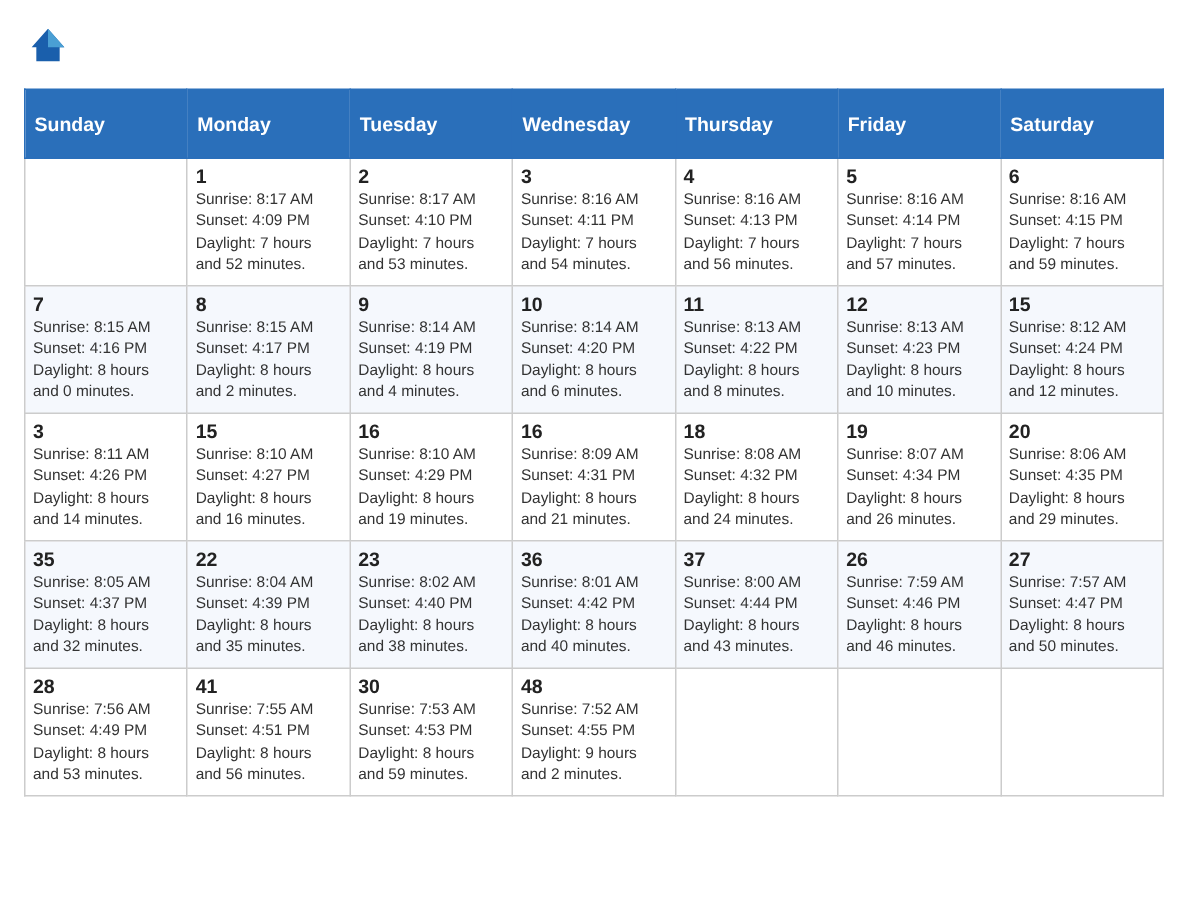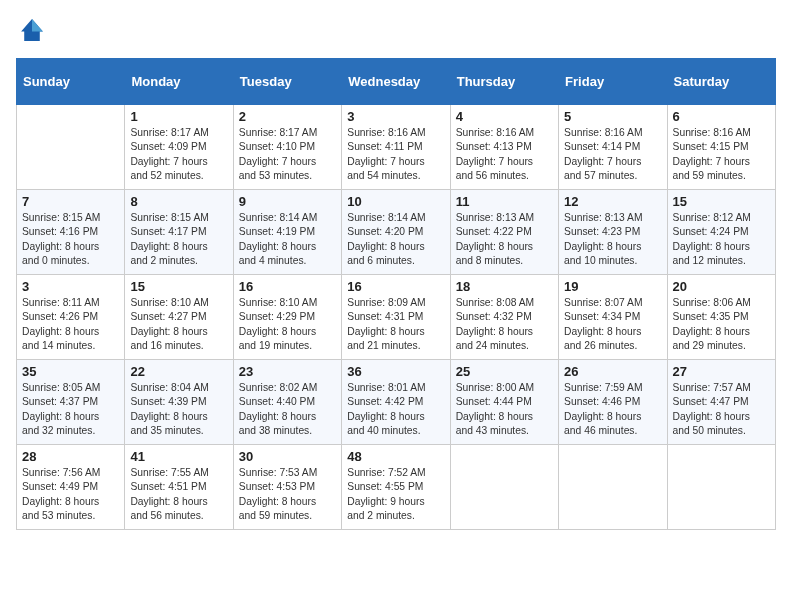--- a/index.html
+++ b/index.html
@@ -226,21 +226,21 @@
           </td>
           <td>
             <span class="day-number">23</span>
             <div class="cell-text">Sunrise: 8:02 AM<br>Sunset: 4:40 PM<br>Daylight: 8 hours<br>and 38 minutes.</div>
           </td>
           <td>
             <span class="day-number">36</span>
             <div class="cell-text">Sunrise: 8:01 AM<br>Sunset: 4:42 PM<br>Daylight: 8 hours<br>and 40 minutes.</div>
           </td>
           <td>
-            <span class="day-number">25</span>
+            <span class="day-number">37</span>
             <div class="cell-text">Sunrise: 8:00 AM<br>Sunset: 4:44 PM<br>Daylight: 8 hours<br>and 43 minutes.</div>
           </td>
           <td>
             <span class="day-number">26</span>
             <div class="cell-text">Sunrise: 7:59 AM<br>Sunset: 4:46 PM<br>Daylight: 8 hours<br>and 46 minutes.</div>
           </td>
           <td>
             <span class="day-number">27</span>
             <div class="cell-text">Sunrise: 7:57 AM<br>Sunset: 4:47 PM<br>Daylight: 8 hours<br>and 50 minutes.</div>
           </td>

